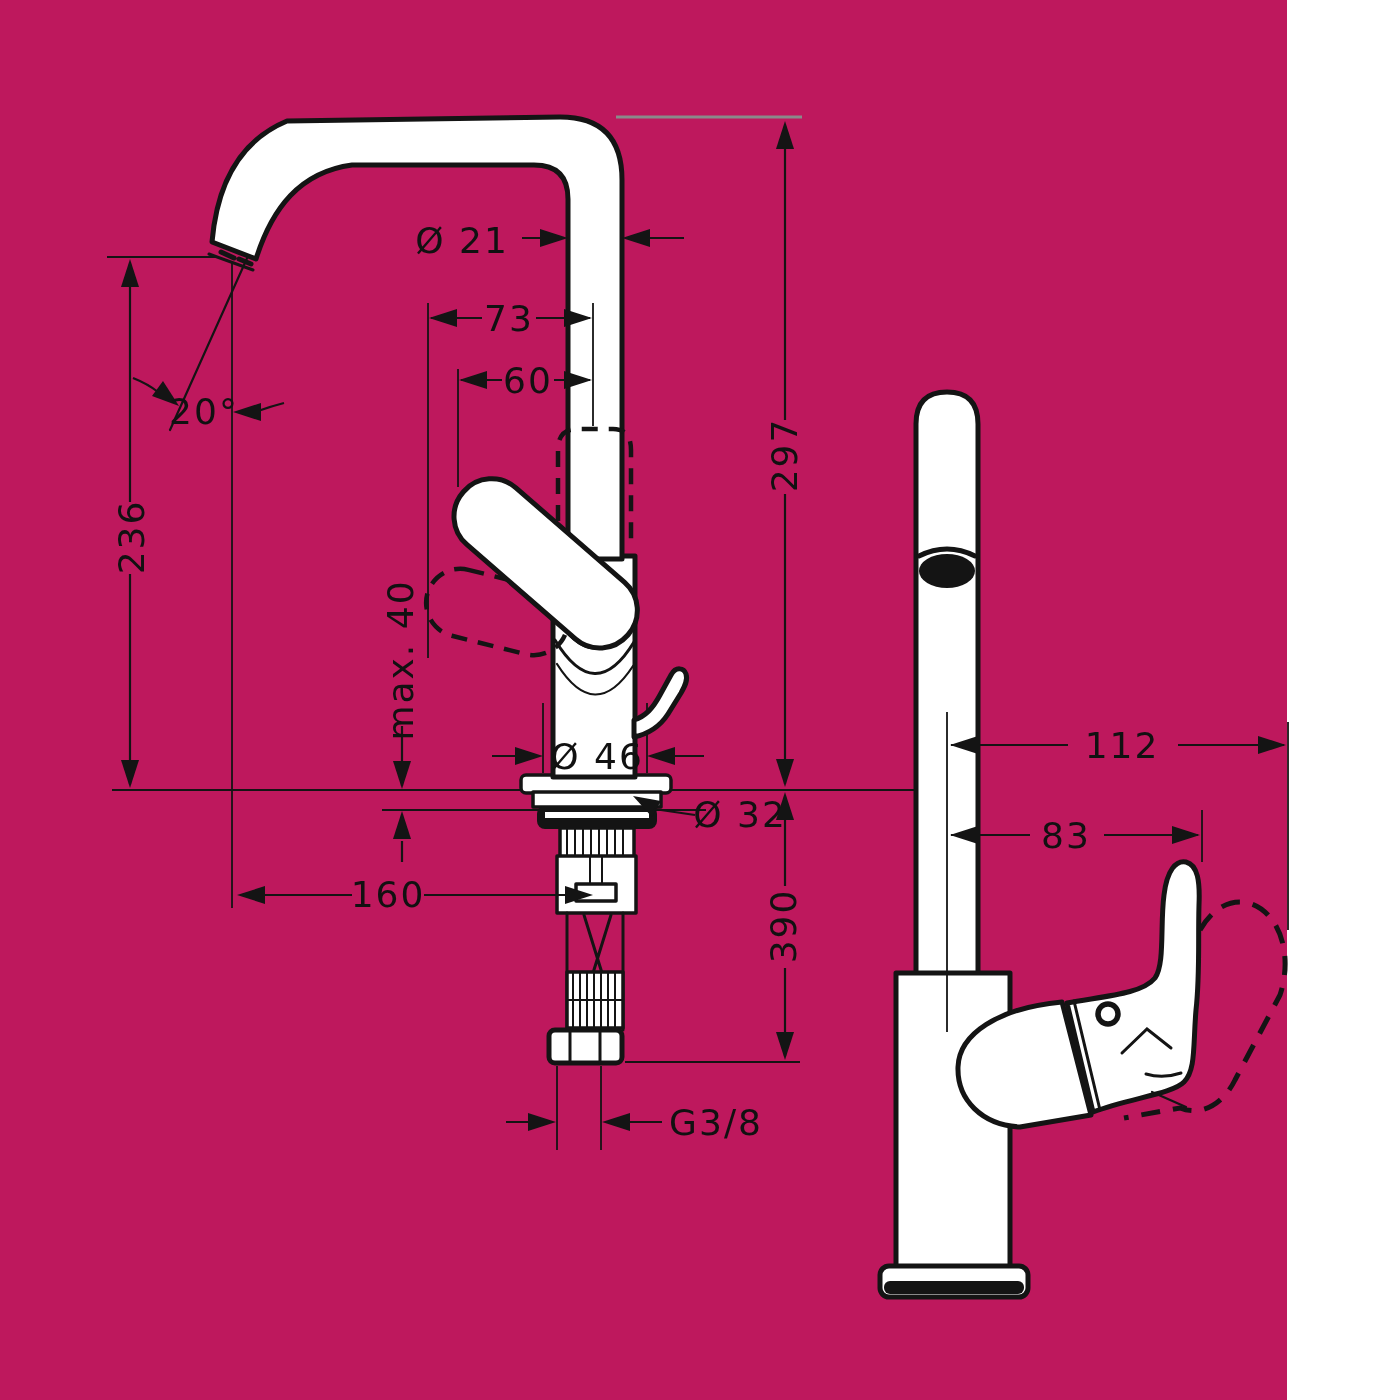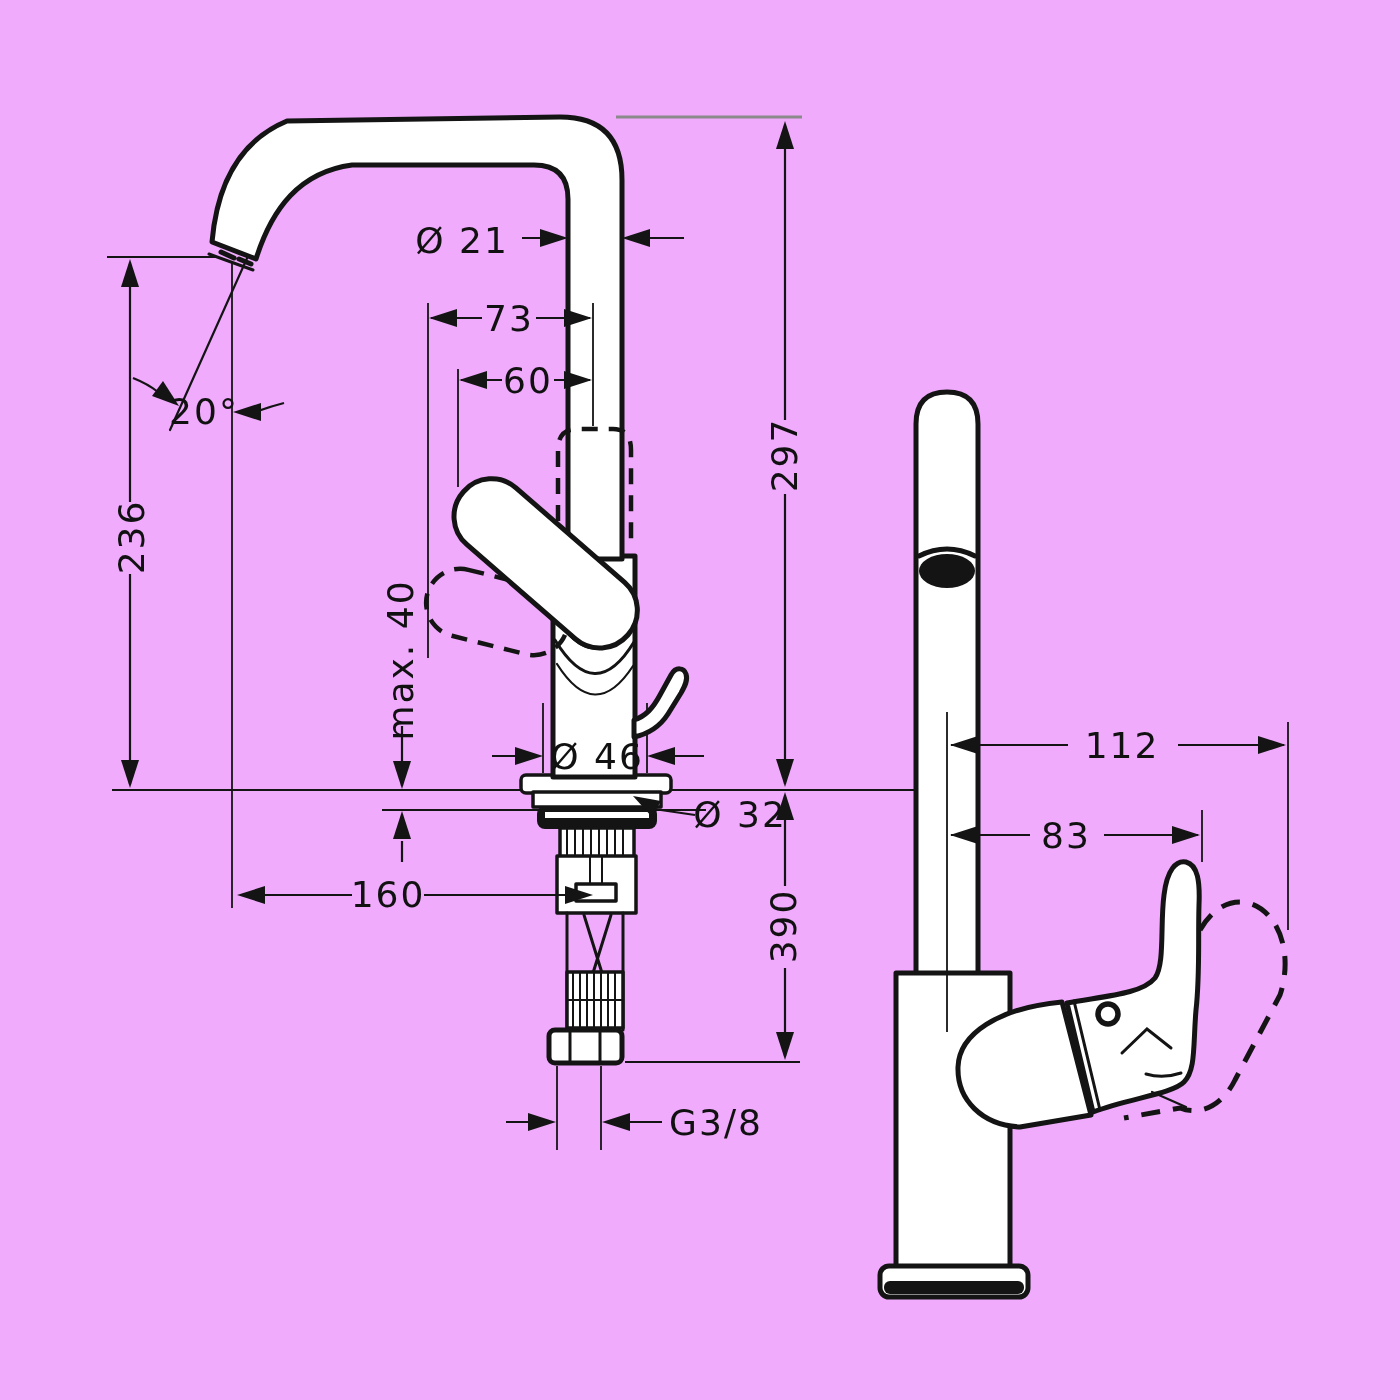--- a/index.html
+++ b/index.html
@@ -1,16 +1,16 @@
 <!DOCTYPE html>
 <html><head>
 <meta charset="utf-8">
 <style>
   html,body { margin:0; padding:0; background:#ffffff; }
-  .stage { width:1400px; height:1400px; background:#f0abfc; position:relative; font-family:"DejaVu Sans",sans-serif; }
+  .stage { width:1287px; height:1400px; background:#be185d; position:relative; font-family:"DejaVu Sans",sans-serif; }
   svg { display:block; }
   
   .outline      { fill:#ffffff; stroke:#141414; stroke-width:5;   stroke-linejoin:round; stroke-linecap:round; }
   .outline-med  { fill:#ffffff; stroke:#141414; stroke-width:3.5; stroke-linejoin:round; stroke-linecap:round; }
   .stroke-hvy   { fill:none;    stroke:#141414; stroke-width:5;   stroke-linecap:round; }
   .stroke-med   { fill:none;    stroke:#141414; stroke-width:3;   stroke-linecap:round; }
   .stroke-thin  { fill:none;    stroke:#141414; stroke-width:2.2; stroke-linecap:round; }
   .hatch        { fill:none;    stroke:#141414; stroke-width:2;   }
   .fill-dark    { fill:#141414; stroke:none; }
   .fill-white   { fill:#ffffff; stroke:none; }

